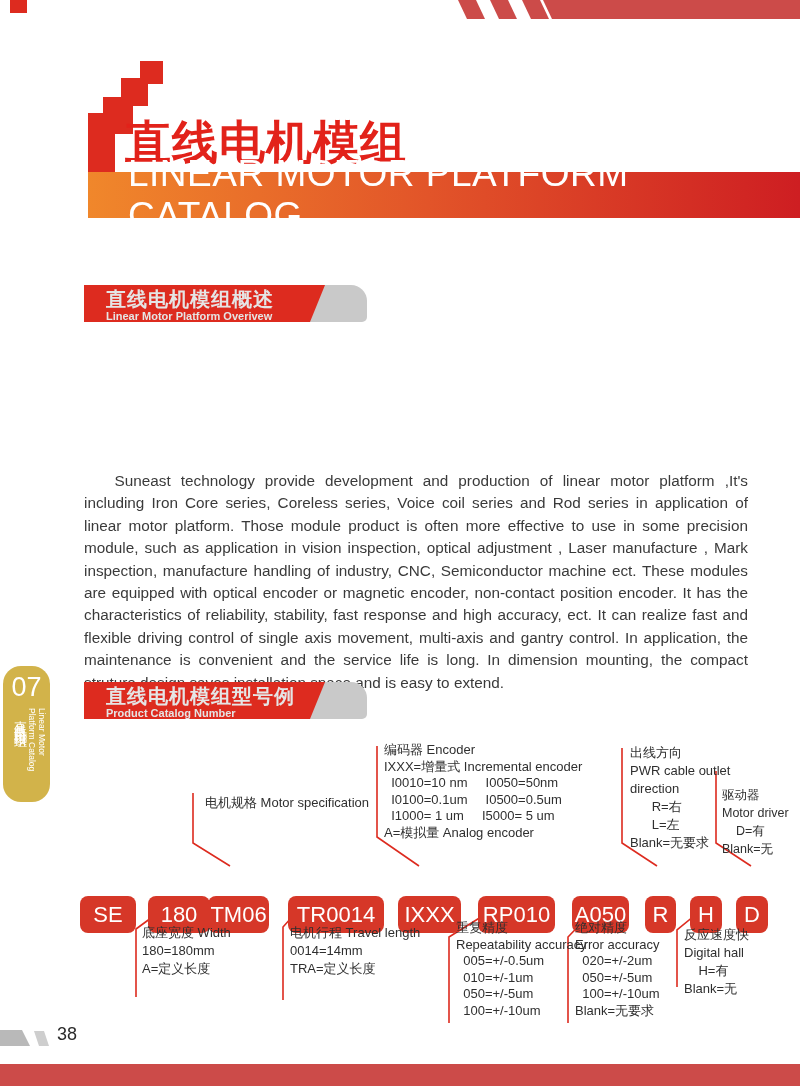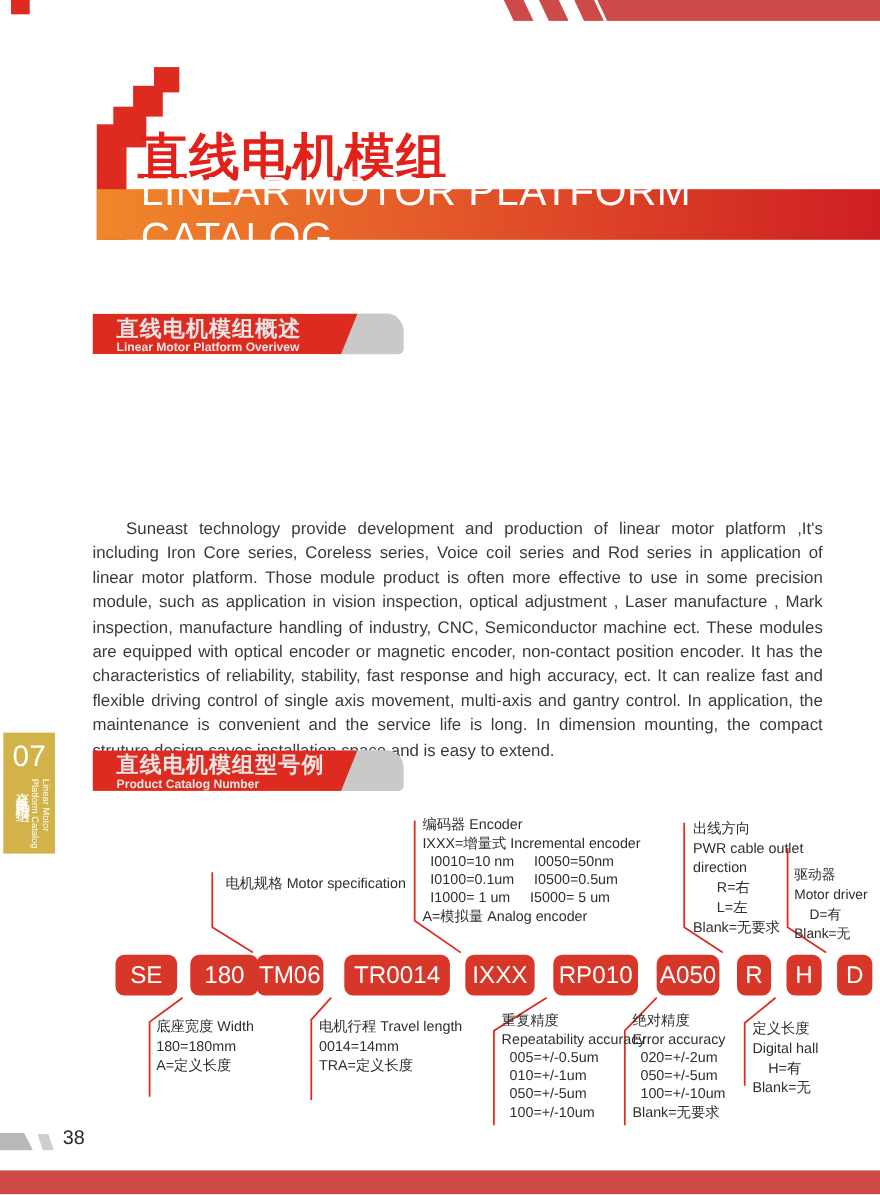--- a/index.html
+++ b/index.html
@@ -27,22 +27,22 @@
   .para-cn{font-size:14.6px;line-height:22.4px;}
   .para-en{font-size:15.3px;line-height:22.4px;}
   
   .tab{background:#d2b34a;color:#fff;}
   .tab-num{font-size:27px;text-align:center;margin-top:6px;}
   .tab-cn{writing-mode:vertical-rl;font-size:13px;letter-spacing:3px;position:absolute;
           left:8px;top:44px;}
   .tab-en{position:absolute;left:44px;top:42px;transform:rotate(90deg);
           transform-origin:0 0;font-size:8.5px;line-height:10px;width:84px;}
   
-  .mbox{position:absolute;top:868px;height:37px;background:#d63728;border-radius:8px;
-        color:#fff;font-size:22px;display:flex;align-items:center;justify-content:center;margin-left:25px;}
+  .mbox{position:absolute;top:896px;height:37px;background:#d63728;border-radius:8px;
+        color:#fff;font-size:22px;display:flex;align-items:center;justify-content:center;}
   
   .callout{position:absolute;font-size:13px;color:#2f2f2f;}
   .callout div{white-space:pre;}
   .lh16 div{line-height:16.6px;}
   .lh18 div{line-height:18px;}
   
   .gray-par1{width:30px;height:16px;background:#b9b9b9;
              clip-path:polygon(0 0,22px 0,30px 100%,0 100%);}
   .gray-par2{width:15px;height:15px;background:#cecece;
              clip-path:polygon(0 0,10px 0,15px 100%,5px 100%);}
@@ -71,21 +71,21 @@
   </div>
 
   <div class="abs hdr-gray" style="left:290px;top:285px;width:77px;height:37px;"></div>
   <div class="abs hdr-red" style="left:84px;top:285px;width:241px;height:37px;">
     <div class="hdr-cn">直线电机模组概述</div>
     <div class="hdr-en">Linear Motor Platform Overivew</div>
   </div>
 
   <div class="abs para para-en" style="left:84px;top:470px;width:664px;">Suneast technology provide development and production of linear motor platform ,It's including Iron Core series, Coreless series, Voice coil series and Rod series in application of linear motor platform. Those module product is often more effective to use in some precision module, such as application in vision inspection, optical adjustment , Laser manufacture , Mark inspection, manufacture handling of industry, CNC, Semiconductor machine ect. These modules are equipped with optical encoder or magnetic encoder, non-contact position encoder. It has the characteristics of reliability, stability, fast response and high accuracy, ect. It can realize fast and flexible driving control of single axis movement, multi-axis and gantry control. In application, the maintenance is convenient and the service life is long. In dimension mounting, the compact struture design saves installation space and is easy to extend.</div>
 
-  <div class="abs tab" style="left:3px;top:666px;width:47px;height:110px;">
+  <div class="abs tab" style="left:3px;top:666px;width:47px;height:136px;border-radius:18px;">
     <div class="tab-num">07</div>
     <div class="tab-cn">直线电机模组</div>
     <div class="tab-en">
       <div>Linear Motor</div>
       <div>Platform Catalog</div>
     </div>
   </div>
 
   <div class="abs hdr-gray" style="left:290px;top:682px;width:77px;height:37px;"></div>
   <div class="abs hdr-red" style="left:84px;top:682px;width:241px;height:37px;">
@@ -164,21 +164,21 @@
   </div>
   <div class="callout lh16" style="left:575px;top:920px;">
     <div>绝对精度</div>
     <div>Error accuracy</div>
     <div>  020=+/-2um</div>
     <div>  050=+/-5um</div>
     <div>  100=+/-10um</div>
     <div>Blank=无要求</div>
   </div>
   <div class="callout lh18" style="left:684px;top:926px;">
-    <div>定义长度</div>
+    <div>反应速度快</div>
     <div>Digital hall</div>
     <div>    H=有</div>
     <div>Blank=无</div>
   </div>
 
   <div class="abs gray-par1" style="left:0;top:1030px;"></div>
   <div class="abs gray-par2" style="left:34px;top:1031px;"></div>
   <div class="abs pagenum" style="left:57px;top:1024px;">38</div>
   <div class="abs bottombar" style="left:0;top:1064px;width:800px;height:22px;"></div>
 

